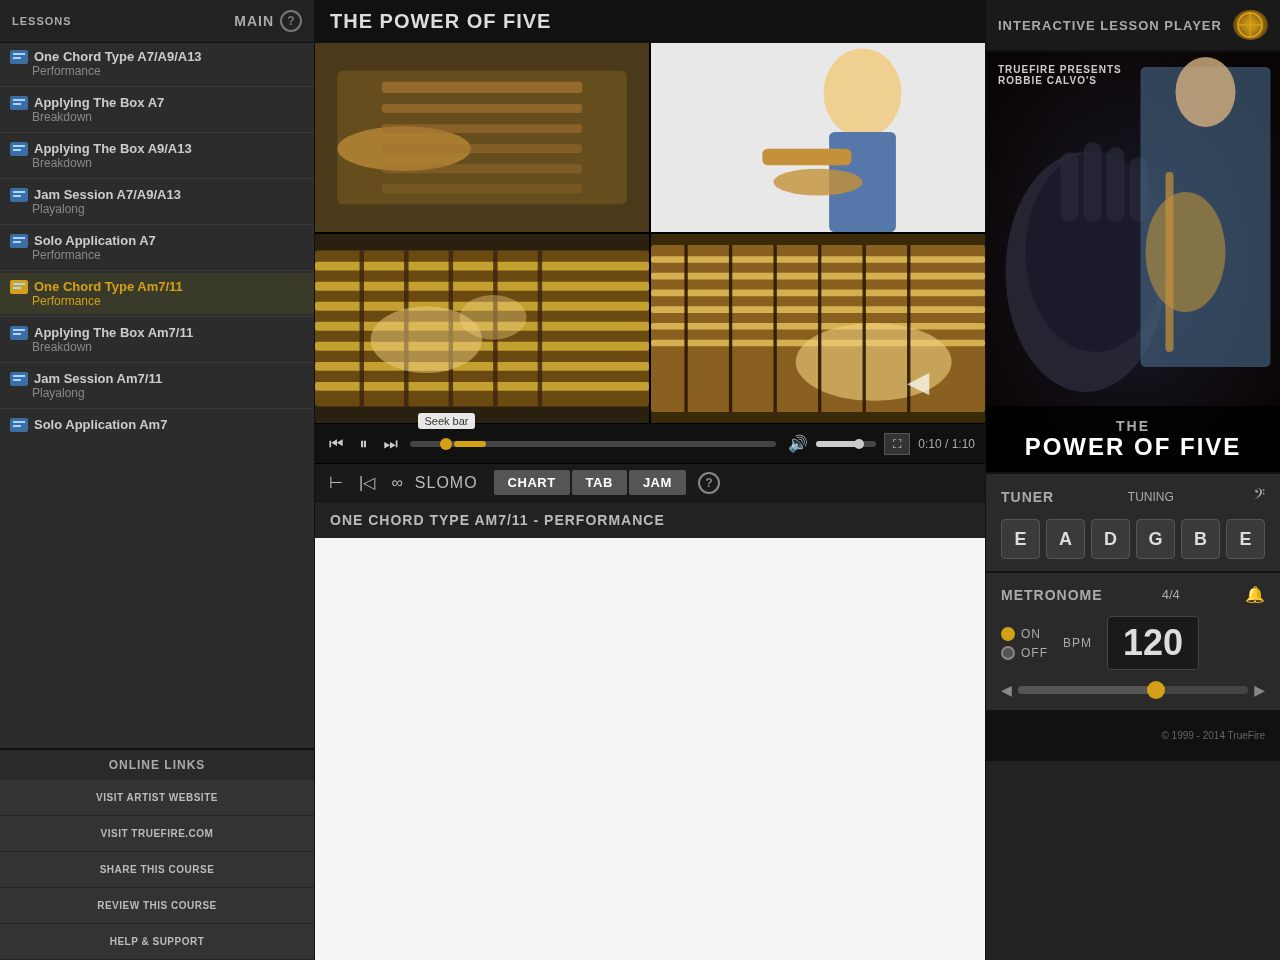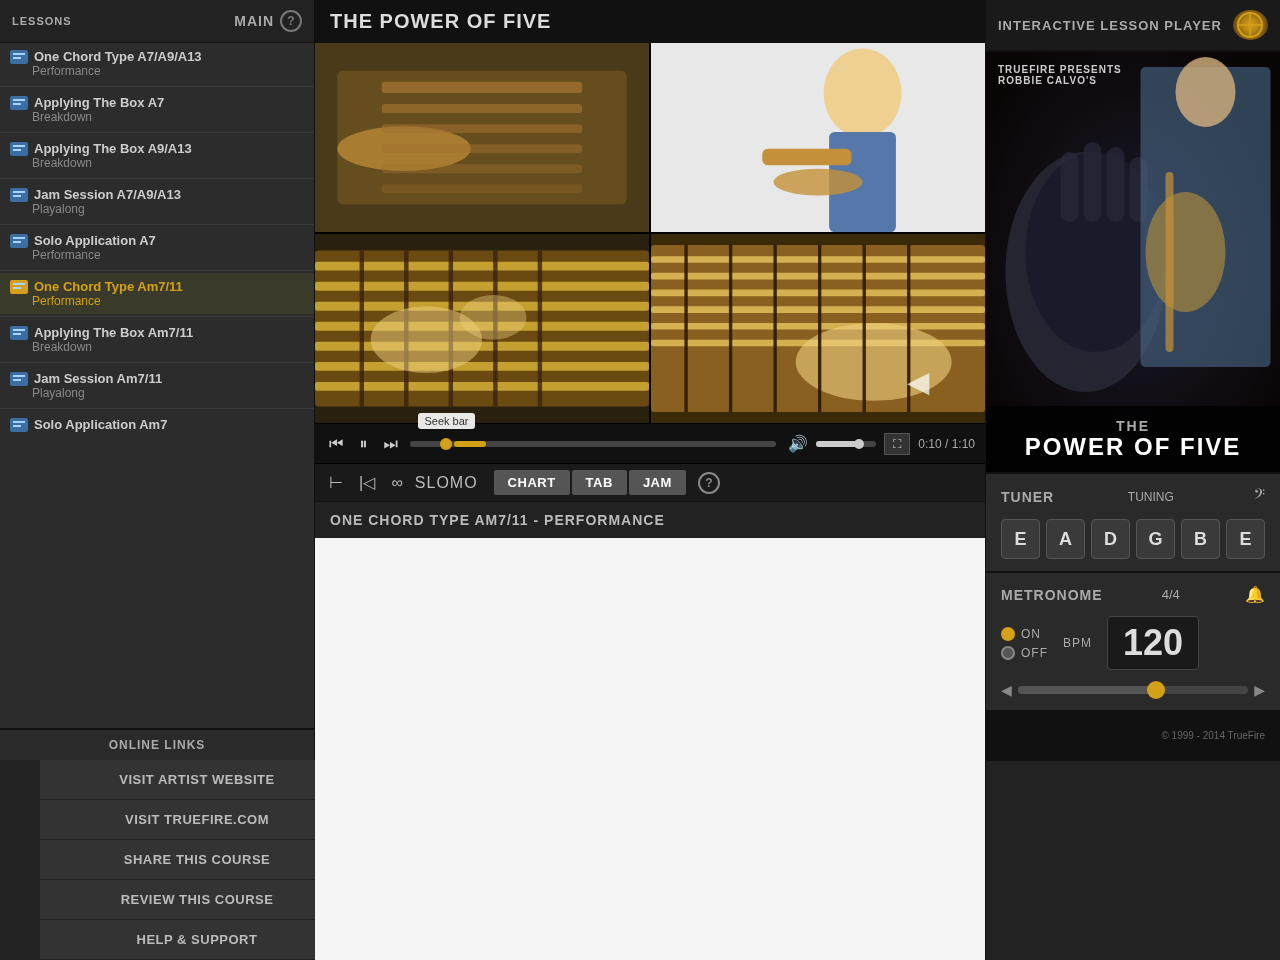--- a/index.html
+++ b/index.html
@@ -169,30 +169,29 @@
       letter-spacing: 1px;
       color: #aaa;
       background: #2a2a2a;
     }
 
     .link-btn {
       display: block;
       width: 100%;
       padding: 12px 10px;
       text-align: center;
-      font-size: 13px;
+      font-size: 10px;
       font-weight: bold;
       letter-spacing: 0.5px;
       color: #bbb;
       background: #333;
       border: none;
       border-bottom: 1px solid #222;
       cursor: pointer;
       text-decoration: none;
-      margin-left: 40px;
     }
 
     
     .center-panel {
       flex: 1;
       display: flex;
       flex-direction: column;
       background: #1a1a1a;
     }
 

